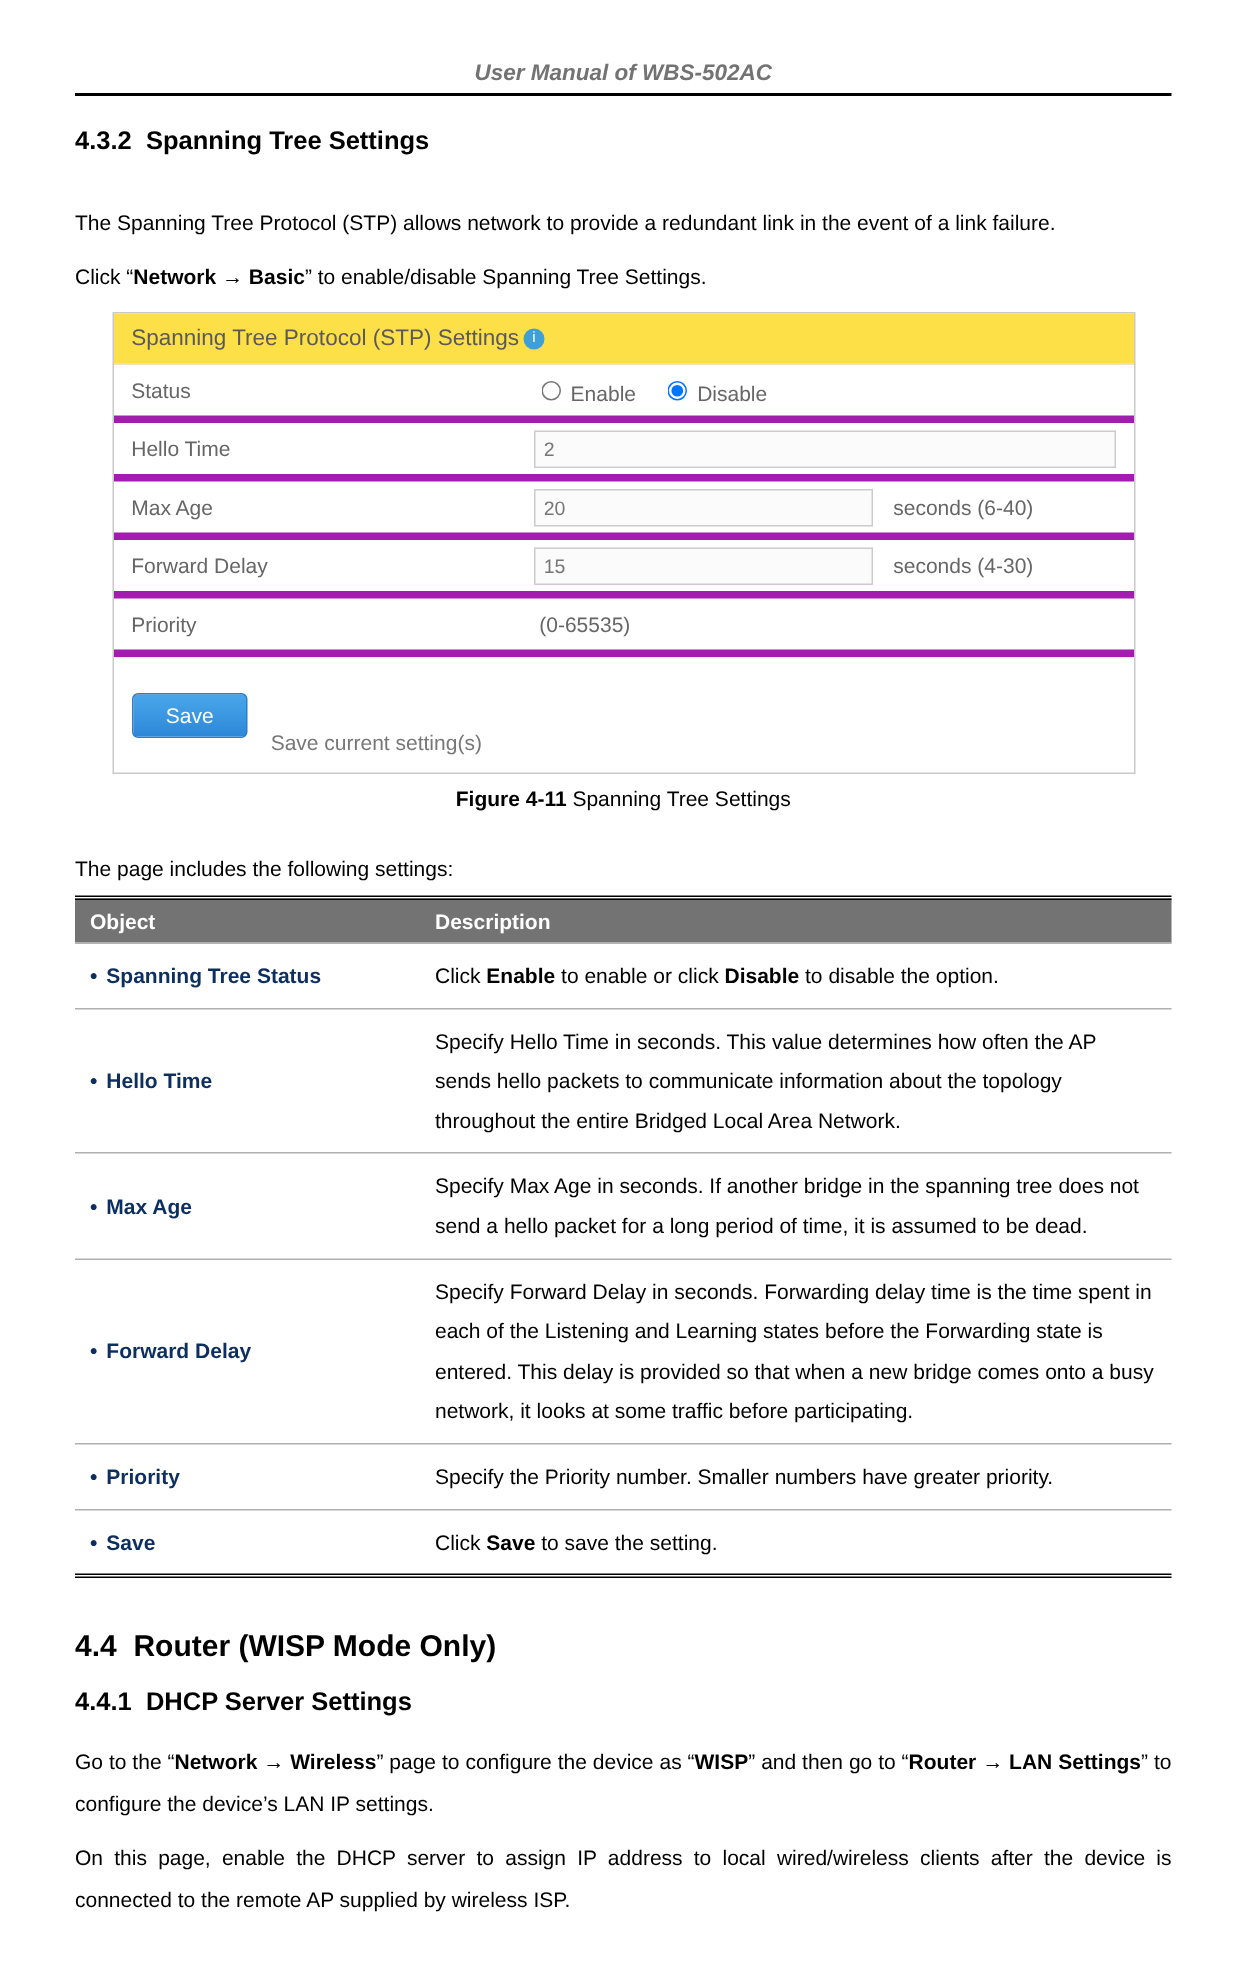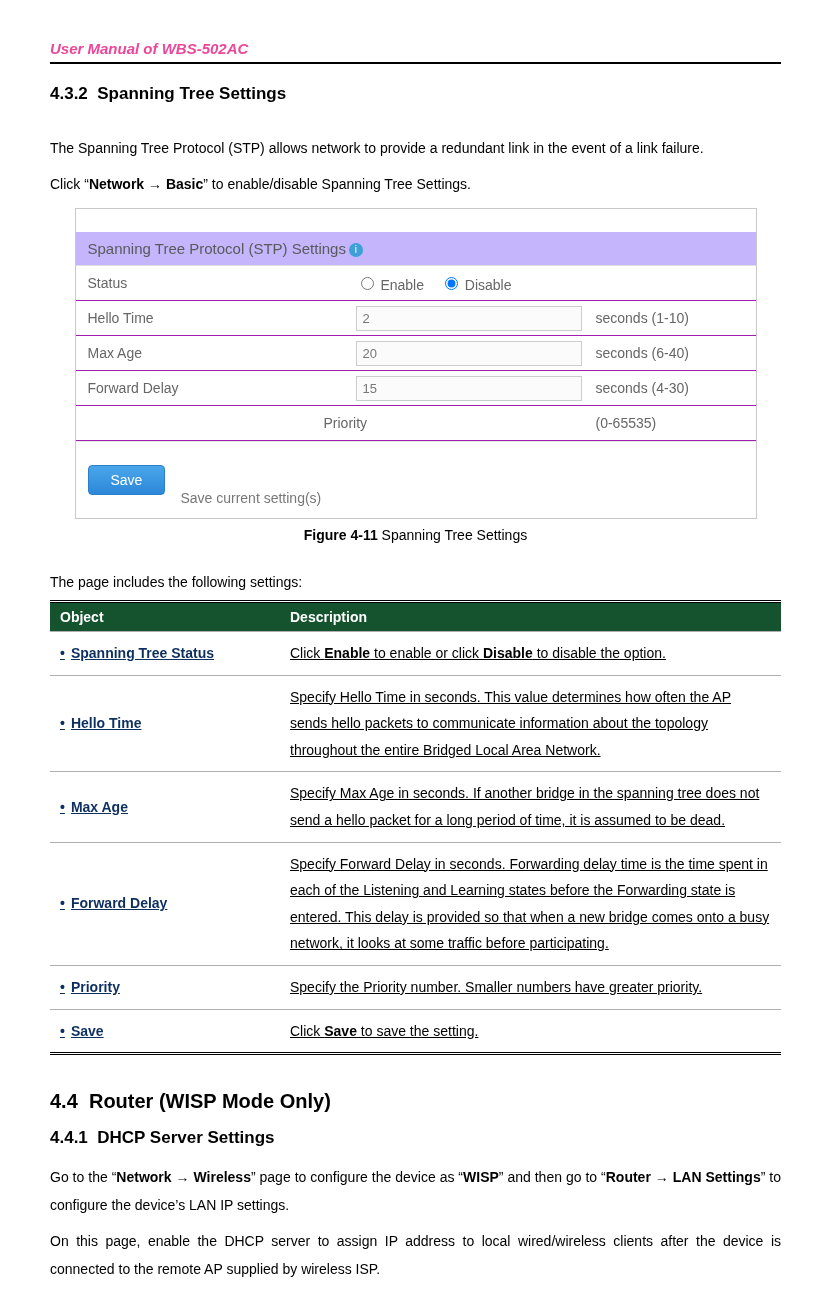--- a/index.html
+++ b/index.html
@@ -6,24 +6,24 @@
       font-family: Arial, Helvetica, sans-serif;
       margin: 0;
       padding: 40px 50px;
       background: #fff;
       color: #000;
       width: 831px;
       box-sizing: border-box;
       font-size: 14px;
     }
     .header-title {
-      text-align: left;
+      text-align: center;
       font-style: italic;
       font-weight: bold;
-      color: #ec4899;
+      color: #737373;
       font-size: 15px;
       margin-bottom: 5px;
     }
     .header-rule {
       border: none;
       border-top: 2px solid #000;
       margin: 0 0 20px 0;
     }
     .page-num {
       margin-top: 60px;
@@ -49,48 +49,46 @@
       margin: 8px 0;
       text-align: justify;
     }
     .stp-panel {
       border: 1px solid #c9c9c9;
       width: 680px;
       margin: 10px auto 8px auto;
       background: #fff;
     }
     .stp-head {
-      background: #c4b5fd;
+      background: #fde047;
       padding: 8px 12px;
       font-size: 15px;
       color: #5a5a5a;
       border-bottom: 1px solid #dedede;
-      margin-top: 23px;
     }
     .stp-head .info-icon {
       display: inline-block;
       width: 14px;
       height: 14px;
       background: #3ea0d7;
       border-radius: 50%;
       color: #fff;
       font-size: 10px;
       line-height: 14px;
       text-align: center;
       vertical-align: middle;
       margin-left: 3px;
     }
     .stp-row {
       display: flex;
-      border-bottom: 1px solid #a21caf;
+      border-bottom: 5px solid #a21caf;
       font-size: 14px;
       color: #666;
       align-items: center;
       min-height: 34px;
-      justify-content: flex-end;
     }
     .stp-row:last-of-type { border-bottom: none; }
     .stp-label { flex: 0 0 250px; padding: 6px 12px; }
     .stp-value { flex: 1; padding: 4px 6px; }
     .stp-hint  { flex: 0 0 150px; padding: 6px 10px; text-align: left; }
     .stp-input {
       width: 95%;
       border: 1px solid #ccc;
       padding: 4px 6px;
       font-size: 13px;
@@ -121,34 +119,33 @@
       font-size: 14px;
     }
     .settings-table {
       width: 100%;
       border-collapse: collapse;
       margin: 4px 0 5px 0;
       border-top: 3px double #000;
       border-bottom: 3px double #000;
     }
     .settings-table th {
-      background: #14532d;
+      background: #737373;
       color: #fff;
       text-align: left;
       padding: 6px 10px;
       font-weight: bold;
       font-size: 14px;
     }
     .settings-table td {
       border-top: 1px solid #b0b0b0;
       padding: 8px 10px;
       vertical-align: middle;
       font-size: 14px;
       line-height: 1.9;
-      text-decoration: underline;
     }
     .settings-table td.obj {
       color: #0d2f5f;
       font-weight: bold;
       width: 210px;
       white-space: nowrap;
     }
     .bullet { color:#0d2f5f; margin-right:6px; }
   </style>
 </head>
@@ -176,21 +173,20 @@
     <div class="stp-value stp-radio-group">
       <label><input type="radio" name="stp" style=""> <span>Enable</span></label>
       <label><input type="radio" name="stp" checked="" style=""> <span>Disable</span></label>
     </div>
     <div class="stp-hint"></div>
   </div>
 
   <div class="stp-row">
     <div class="stp-label">Hello Time</div>
     <div class="stp-value"><input class="stp-input" value="2" style=""></div>
-    <div class="stp-hint">seconds (1-10)</div>
   </div>
 
   <div class="stp-row">
     <div class="stp-label">Max Age</div>
     <div class="stp-value"><input class="stp-input" value="20" style=""></div>
     <div class="stp-hint">seconds (6-40)</div>
   </div>
 
   <div class="stp-row">
     <div class="stp-label">Forward Delay</div>

